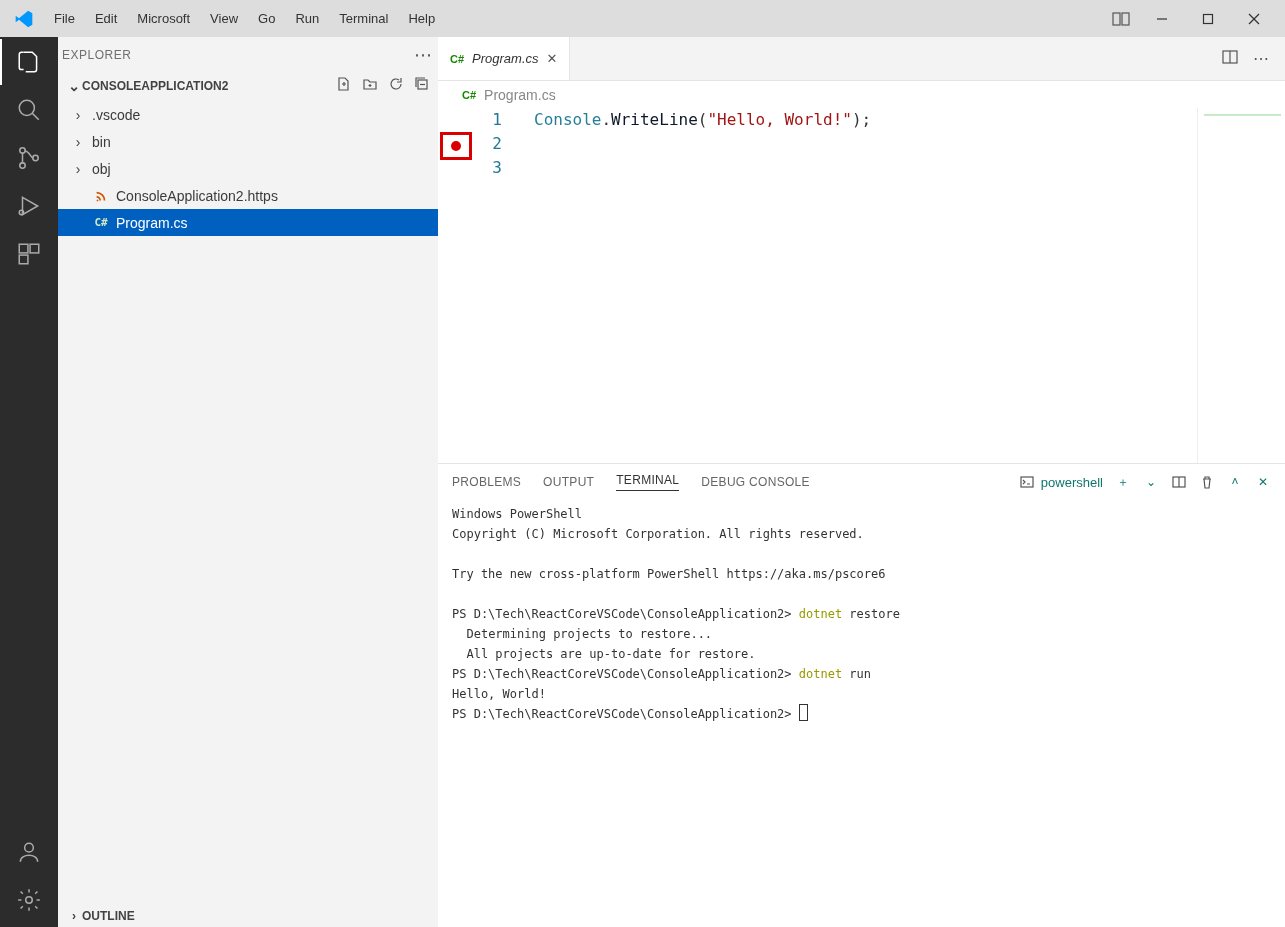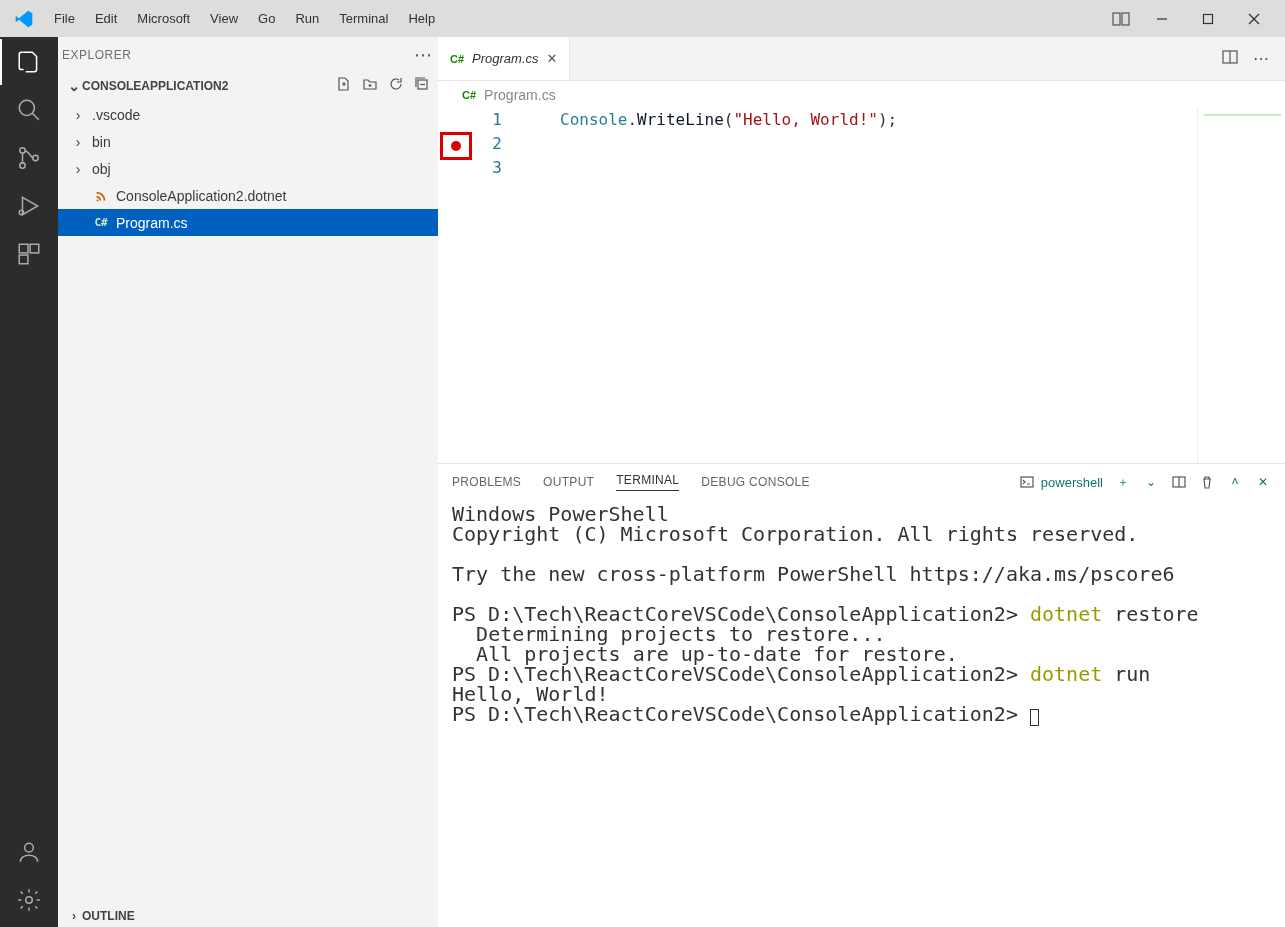--- a/index.html
+++ b/index.html
@@ -204,21 +204,21 @@
     user-select:none;
   }
   .code {
     flex:1;
     background:#fff;
     white-space:pre;
     padding-left:20px;
   }
   .tok-comment { color:#008000; }
   .tok-link { color:#008000; text-decoration: underline; }
-  .tok-type { color:#267f99;margin-left:26px; }
+  .tok-type { color:#267f99; }
   .tok-method { color:#0f172a; }
   .tok-str { color:#a31515; }
   .minimap {
     width:88px;
     background:#fff;
     border-left:1px solid #eee;
     position:relative;
   }
   .minimap .mm-line {
     position:absolute; height:2px; background:#c7eac7;
@@ -243,21 +243,21 @@
   .panel-tabs .pt { cursor:default; letter-spacing:0.3px; }
   .panel-tabs .pt.active { color:#333; border-bottom:1.5px solid #333; padding-bottom:3px; }
   .panel-right {
     margin-left:auto; display:flex; align-items:center; gap:12px; color:#0f766e;
   }
   .panel-right .shell-chip { display:flex;align-items:center;gap:6px; font-size:13px;}
   .panel-right .ic { width:16px;height:16px; display:inline-flex;align-items:center;justify-content:center;}
   .terminal {
     flex:1;
     font-family: Consolas, monospace;
-    font-size:20px;
+    font-size:12px;
     line-height:20px;
     padding: 4px 14px 16px 14px;
     color:#333;
     overflow:auto;
     white-space:pre-wrap;
   }
   .terminal .cmd { color:#9a9a00; }
   .terminal .cursor {
     display:inline-block; width:9px; height:17px;
     border:1.5px solid #333; vertical-align:text-bottom;
@@ -407,21 +407,21 @@
         <span class="twisty">›</span>
         <span>obj</span>
       </div>
       <div class="tree-item file">
         <span class="twisty"></span>
         <span class="ficon rss">
           <svg width="14" height="14" viewBox="0 0 16 16" fill="currentColor">
               <path d="M3 3a10 10 0 0 1 10 10h-2A8 8 0 0 0 3 5zM3 8a5 5 0 0 1 5 5H6a3 3 0 0 0-3-3zM4 12a1 1 0 1 1-1 1 1 1 0 0 1 1-1z"></path>
             </svg>
         </span>
-        <span>ConsoleApplication2.dotnet</span>
+        <span>ConsoleApplication2.https</span>
       </div>
       <div class="tree-item file selected">
         <span class="twisty"></span>
         <span class="ficon cs" style="font-family:Consolas,monospace;font-size:11px;font-weight:700;">C#</span>
         <span>Program.cs</span>
       </div>
     </div>
     <div class="outline">
       <span class="chev">›</span>
       <span>OUTLINE</span>

